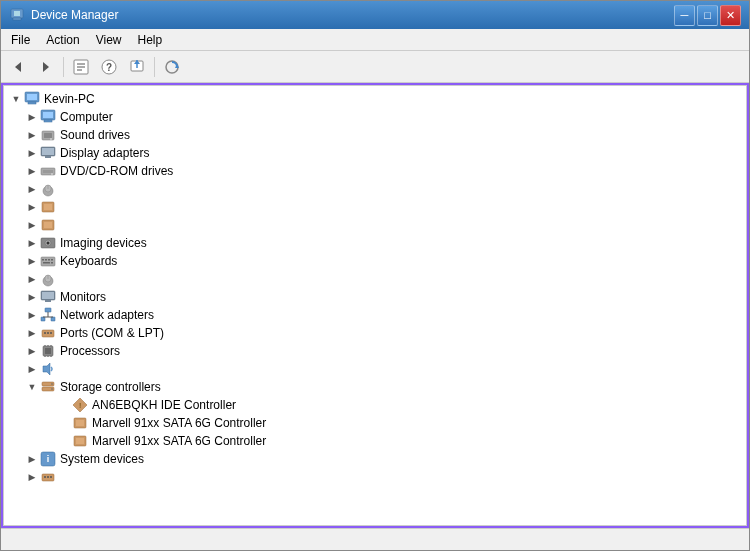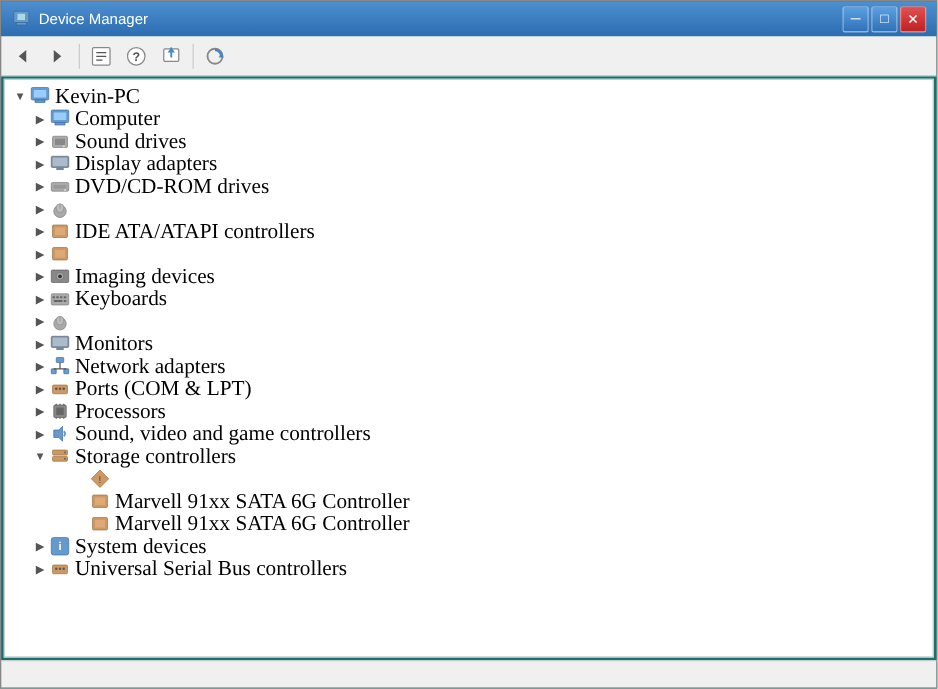--- a/index.html
+++ b/index.html
@@ -8,21 +8,21 @@
       font-size: 12px;
       background: #f0f0f0;
       width: 750px;
       height: 551px;
       overflow: hidden;
     }
     .window {
       width: 750px;
       height: 551px;
       border: 1px solid #888;
-      background: #0f766e;
+      background: #8b5cf6;
       display: flex;
       flex-direction: column;
     }
     .title-bar {
       background: linear-gradient(to bottom, #4d90d0 0%, #2b6db0 100%);
       height: 28px;
       display: flex;
       align-items: center;
       justify-content: space-between;
       padding: 0 8px;
@@ -144,23 +144,22 @@
       width: 16px;
       height: 16px;
       margin-right: 4px;
       display: flex;
       align-items: center;
       justify-content: center;
       flex-shrink: 0;
       font-size: 12px;
     }
     .item-label {
-      font-size: 17px;
+      font-size: 12px;
       color: #000;
-      font-family: Liberation Serif, serif;
     }
     .status-bar {
       height: 22px;
       background: #f0f0f0;
       border-top: 1px solid #ccc;
       display: flex;
       align-items: center;
       padding: 0 4px;
       font-size: 11px;
     }
@@ -185,20 +184,26 @@
       </div>
       <span class="title-text">Device Manager</span>
     </div>
     <div class="title-bar-buttons">
       <button class="title-btn">─</button>
       <button class="title-btn">□</button>
       <button class="title-btn close">✕</button>
     </div>
   </div>
 
+  <div class="menu-bar">
+    <div class="menu-item">File</div>
+    <div class="menu-item">Action</div>
+    <div class="menu-item">View</div>
+    <div class="menu-item">Help</div>
+  </div>
 
   <div class="toolbar">
     <button class="toolbar-btn" title="Back">
       <svg width="14" height="14" viewBox="0 0 14 14">
         <polygon points="10,2 4,7 10,12" fill="#555"></polygon>
       </svg>
     </button>
     <button class="toolbar-btn" title="Forward">
       <svg width="14" height="14" viewBox="0 0 14 14">
         <polygon points="4,2 10,7 4,12" fill="#555"></polygon>
@@ -311,21 +316,20 @@
       </div>
 
       <div class="tree-item indent-1">
         <div class="expander">▶</div>
         <div class="item-icon">
           <svg width="16" height="16" viewBox="0 0 16 16">
             <rect x="2" y="3" width="12" height="10" rx="1" fill="#cc9966" stroke="#996633" stroke-width="0.5"></rect>
             <rect x="4" y="5" width="8" height="6" fill="#ddaa77"></rect>
           </svg>
         </div>
-        <span class="item-label">IDE ATA/ATAPI controllers</span>
       </div>
 
       <div class="tree-item indent-1">
         <div class="expander">▶</div>
         <div class="item-icon">
           <svg width="16" height="16" viewBox="0 0 16 16">
             <rect x="2" y="3" width="12" height="10" rx="1" fill="#cc9966" stroke="#996633" stroke-width="0.5"></rect>
             <rect x="4" y="5" width="8" height="6" fill="#ddaa77"></rect>
           </svg>
         </div>
@@ -428,21 +432,20 @@
       </div>
 
       <div class="tree-item indent-1">
         <div class="expander">▶</div>
         <div class="item-icon">
           <svg width="16" height="16" viewBox="0 0 16 16">
             <polygon points="3,5 7,5 10,2 10,14 7,11 3,11" fill="#6699cc" stroke="#336699" stroke-width="0.5"></polygon>
             <path d="M11,6 Q13,8 11,10" stroke="#6699cc" stroke-width="1.5" fill="none"></path>
           </svg>
         </div>
-        <span class="item-label">Sound, video and game controllers</span>
       </div>
 
       <div class="tree-item indent-1">
         <div class="expander">▼</div>
         <div class="item-icon">
           <svg width="16" height="16" viewBox="0 0 16 16">
             <rect x="2" y="3" width="12" height="4" rx="1" fill="#cc9966" stroke="#996633" stroke-width="0.5"></rect>
             <rect x="2" y="8" width="12" height="4" rx="1" fill="#cc9966" stroke="#996633" stroke-width="0.5"></rect>
             <circle cx="12" cy="5" r="0.8" fill="#666"></circle>
             <circle cx="12" cy="10" r="0.8" fill="#666"></circle>
@@ -452,20 +455,21 @@
       </div>
 
       <div class="tree-item indent-2" style="padding-left: 52px;">
         <div class="expander empty">▶</div>
         <div class="item-icon">
           <svg width="16" height="16" viewBox="0 0 16 16">
             <polygon points="8,1 15,8 8,15 1,8" fill="#cc9966" stroke="#996633" stroke-width="0.5"></polygon>
             <text x="8" y="11" text-anchor="middle" font-size="8" fill="#664400">!</text>
           </svg>
         </div>
+        <span class="item-label">AN6EBQKH IDE Controller</span>
       </div>
 
       <div class="tree-item indent-2" style="padding-left: 52px;">
         <div class="expander empty">▶</div>
         <div class="item-icon">
           <svg width="16" height="16" viewBox="0 0 16 16">
             <rect x="2" y="3" width="12" height="10" rx="1" fill="#cc9966" stroke="#996633" stroke-width="0.5"></rect>
             <rect x="4" y="5" width="8" height="6" fill="#ddaa77"></rect>
           </svg>
         </div>
@@ -497,21 +501,20 @@
       <div class="tree-item indent-1">
         <div class="expander">▶</div>
         <div class="item-icon">
           <svg width="16" height="16" viewBox="0 0 16 16">
             <rect x="2" y="5" width="12" height="7" rx="1" fill="#cc9966" stroke="#996633" stroke-width="0.5"></rect>
             <circle cx="5" cy="8" r="1" fill="#555"></circle>
             <circle cx="8" cy="8" r="1" fill="#555"></circle>
             <circle cx="11" cy="8" r="1" fill="#555"></circle>
           </svg>
         </div>
-        <span class="item-label">Universal Serial Bus controllers</span>
       </div>
 
     </div>
   </div>
 
   <div class="status-bar">
     <span></span>
   </div>
 </div>
 

